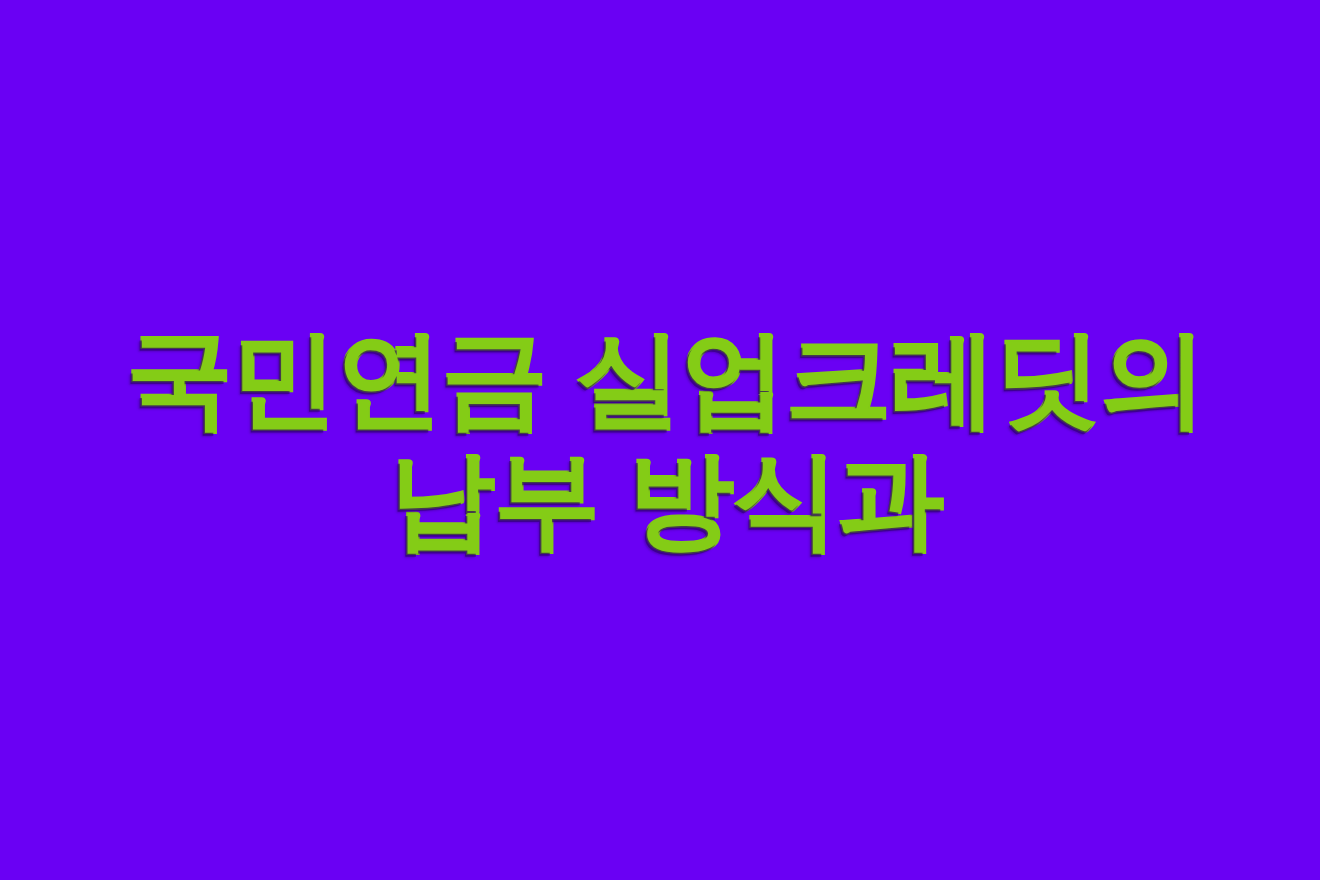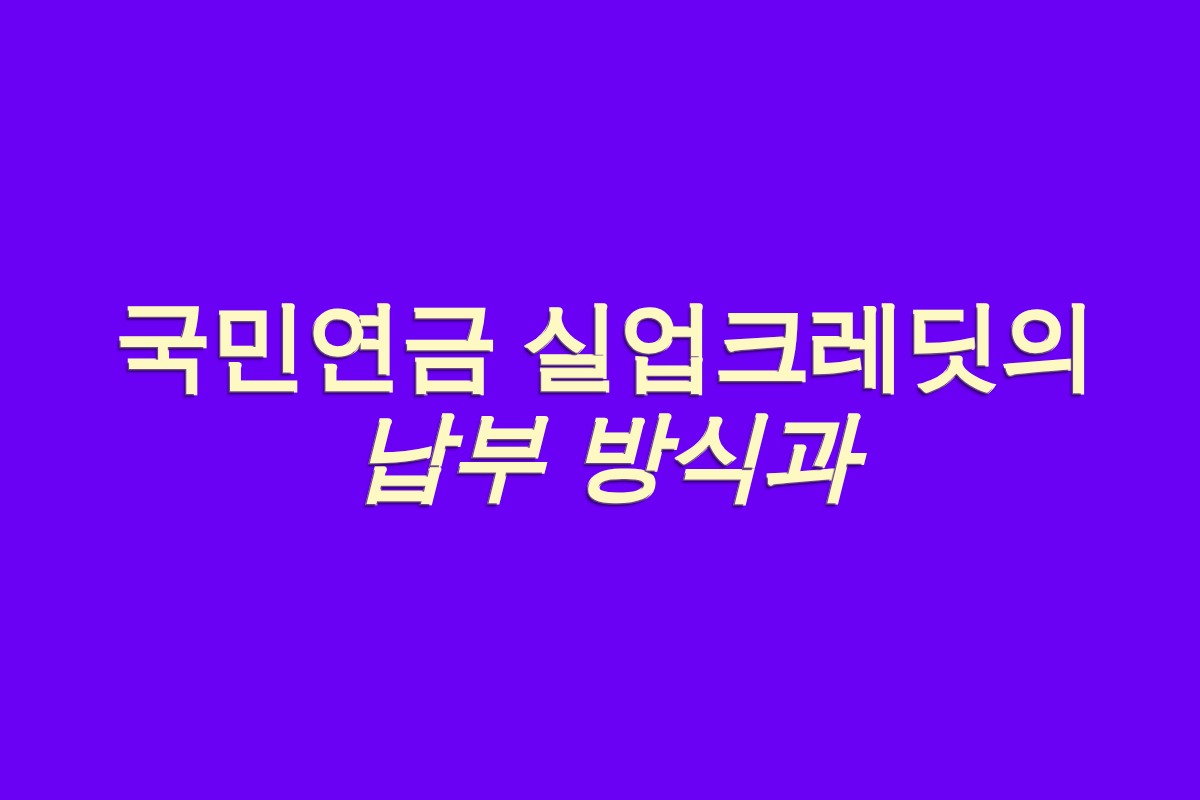--- a/index.html
+++ b/index.html
@@ -52,29 +52,29 @@
       -3px 4px 2px rgba(30, 0, 80, 0.35);
   }
 
   .headline-line {
     display: block;
     white-space: nowrap;
   }
 
   
   .headline-line[data-line="0"] { font-size: 96px; }
-  .headline-line[data-line="1"] { font-size: 96px; font-style: italic; }
+  .headline-line[data-line="1"] { font-size: 96px; }
   .headline-line[data-line="2"] { font-size: 96px; }
 </style>
 </head>
 <body>
 
 <div id="thumbnail-card" style="background: rgb(106, 0, 244);">
 
-  <div id="headline" style="color: #fef9c3; text-shadow: rgba(42, 0, 100, 0.55) -2px 3px 0px, rgba(42, 0, 100, 0.35) -3px 4px 2px; padding-left: 29px;">
+  <div id="headline" style="color: #84cc16; text-shadow: rgba(42, 0, 100, 0.55) -2px 3px 0px, rgba(42, 0, 100, 0.35) -3px 4px 2px; padding-left: 29px;">
 
     <span class="headline-line" data-line="0">국민연금 실업크레딧의</span>
 
     <span class="headline-line" data-line="1">납부 방식과</span>
 
 
   </div>
 </div>
 
 </body></html>

